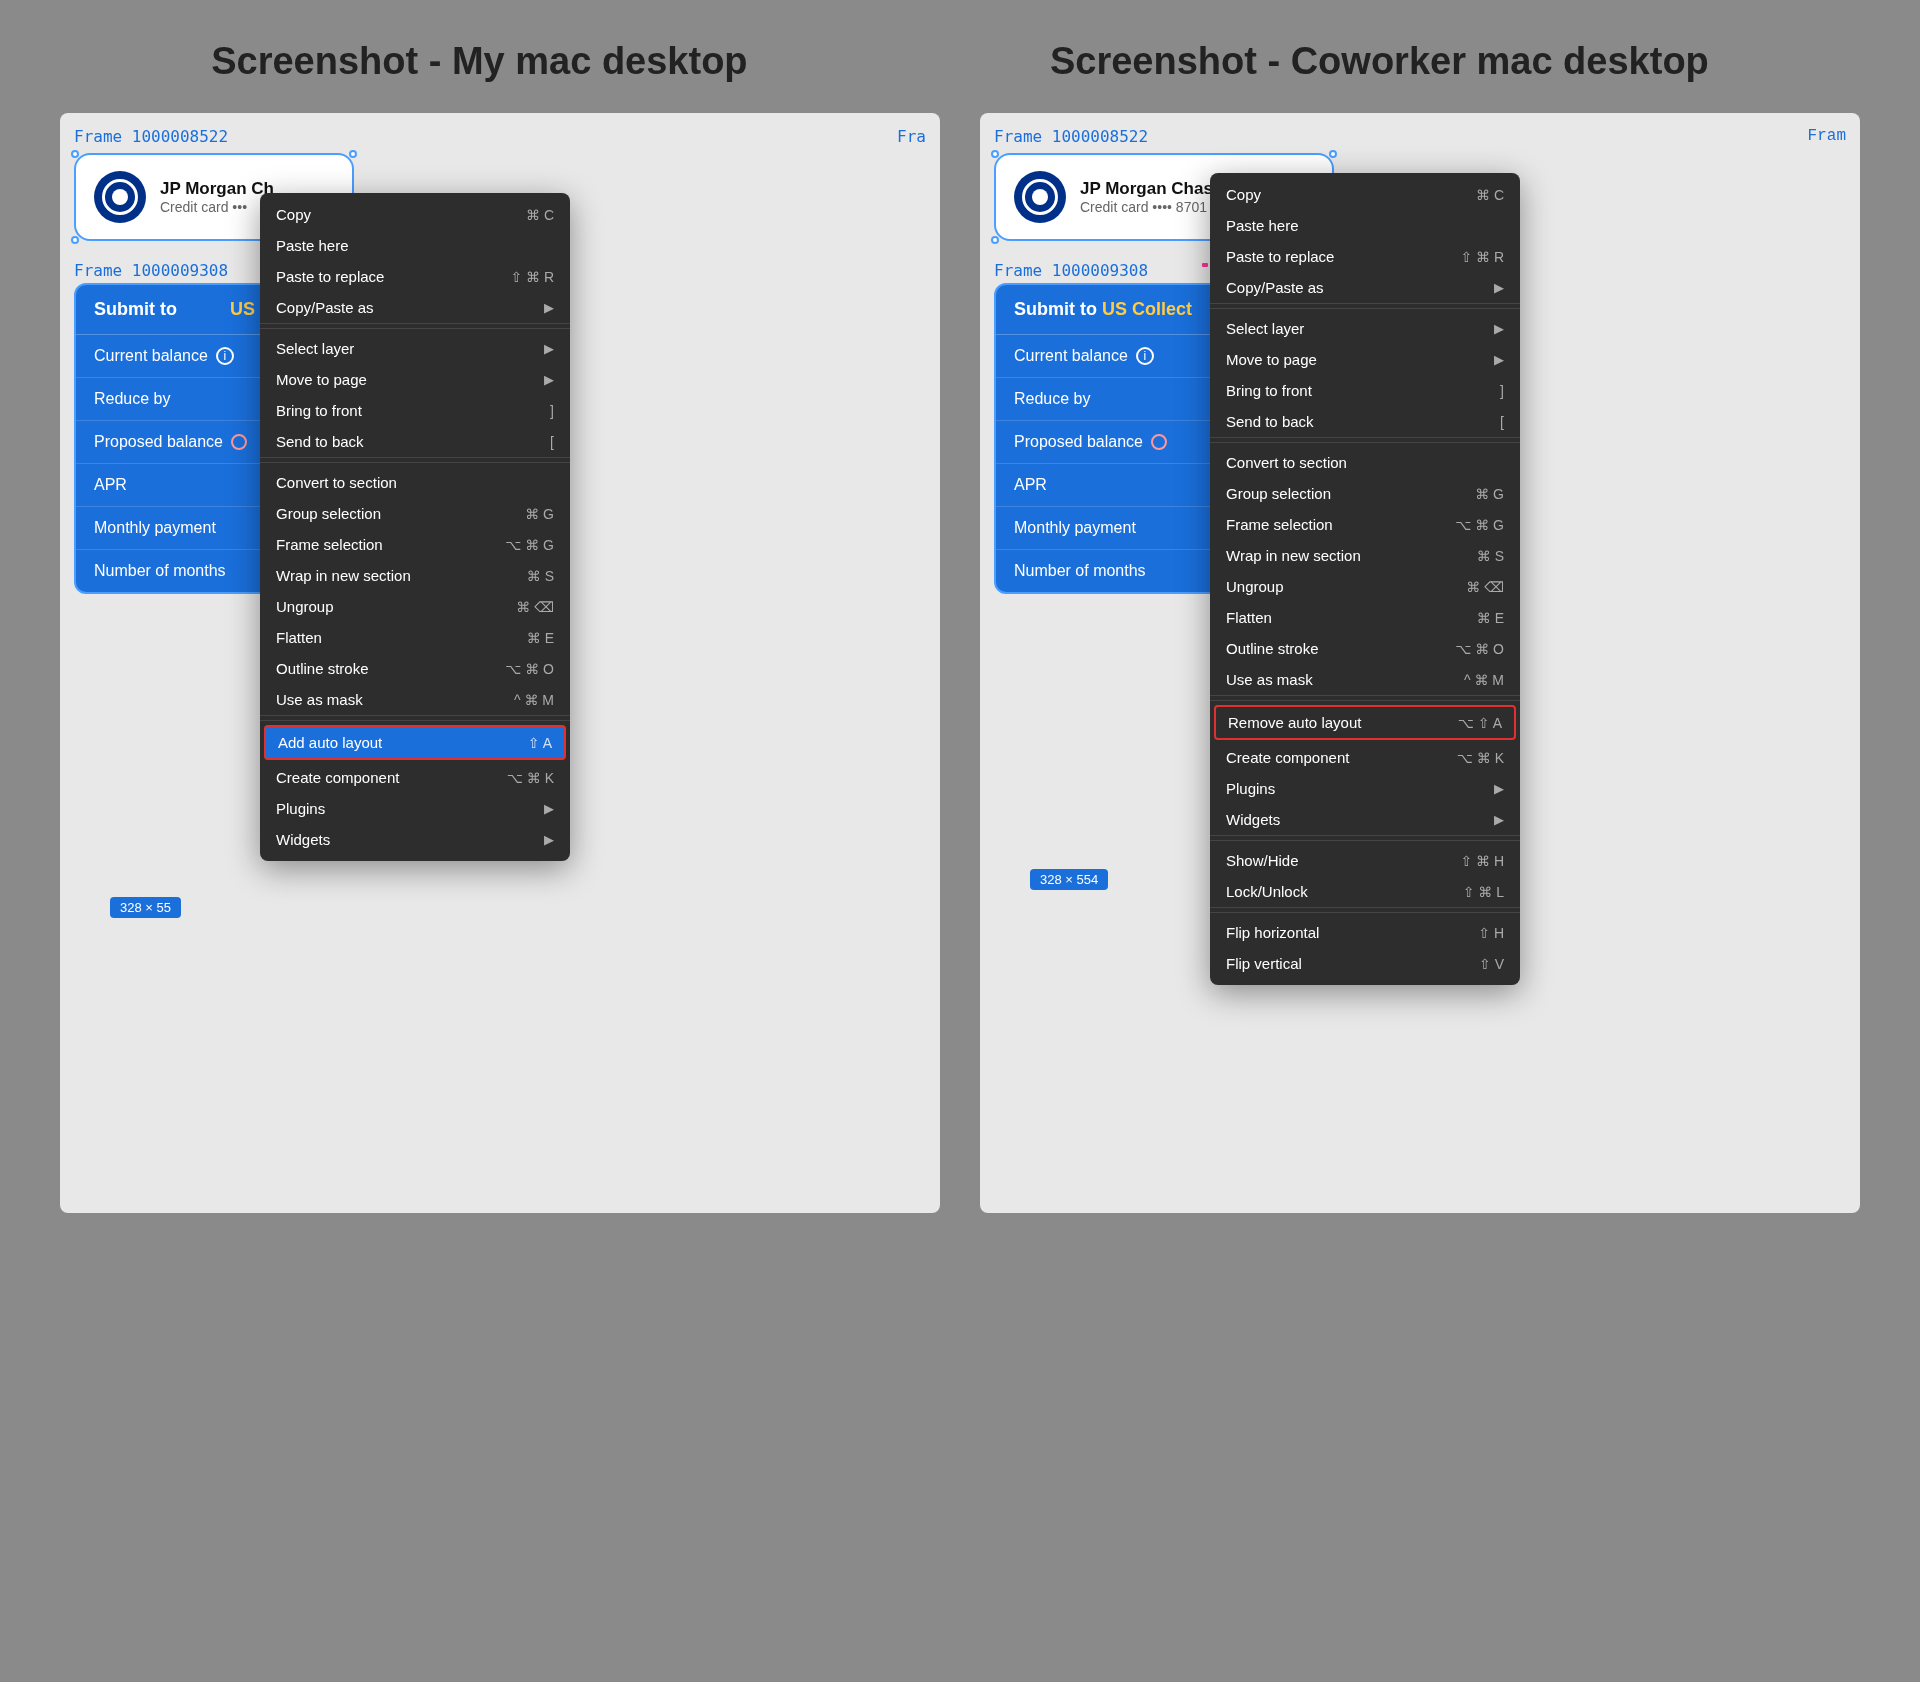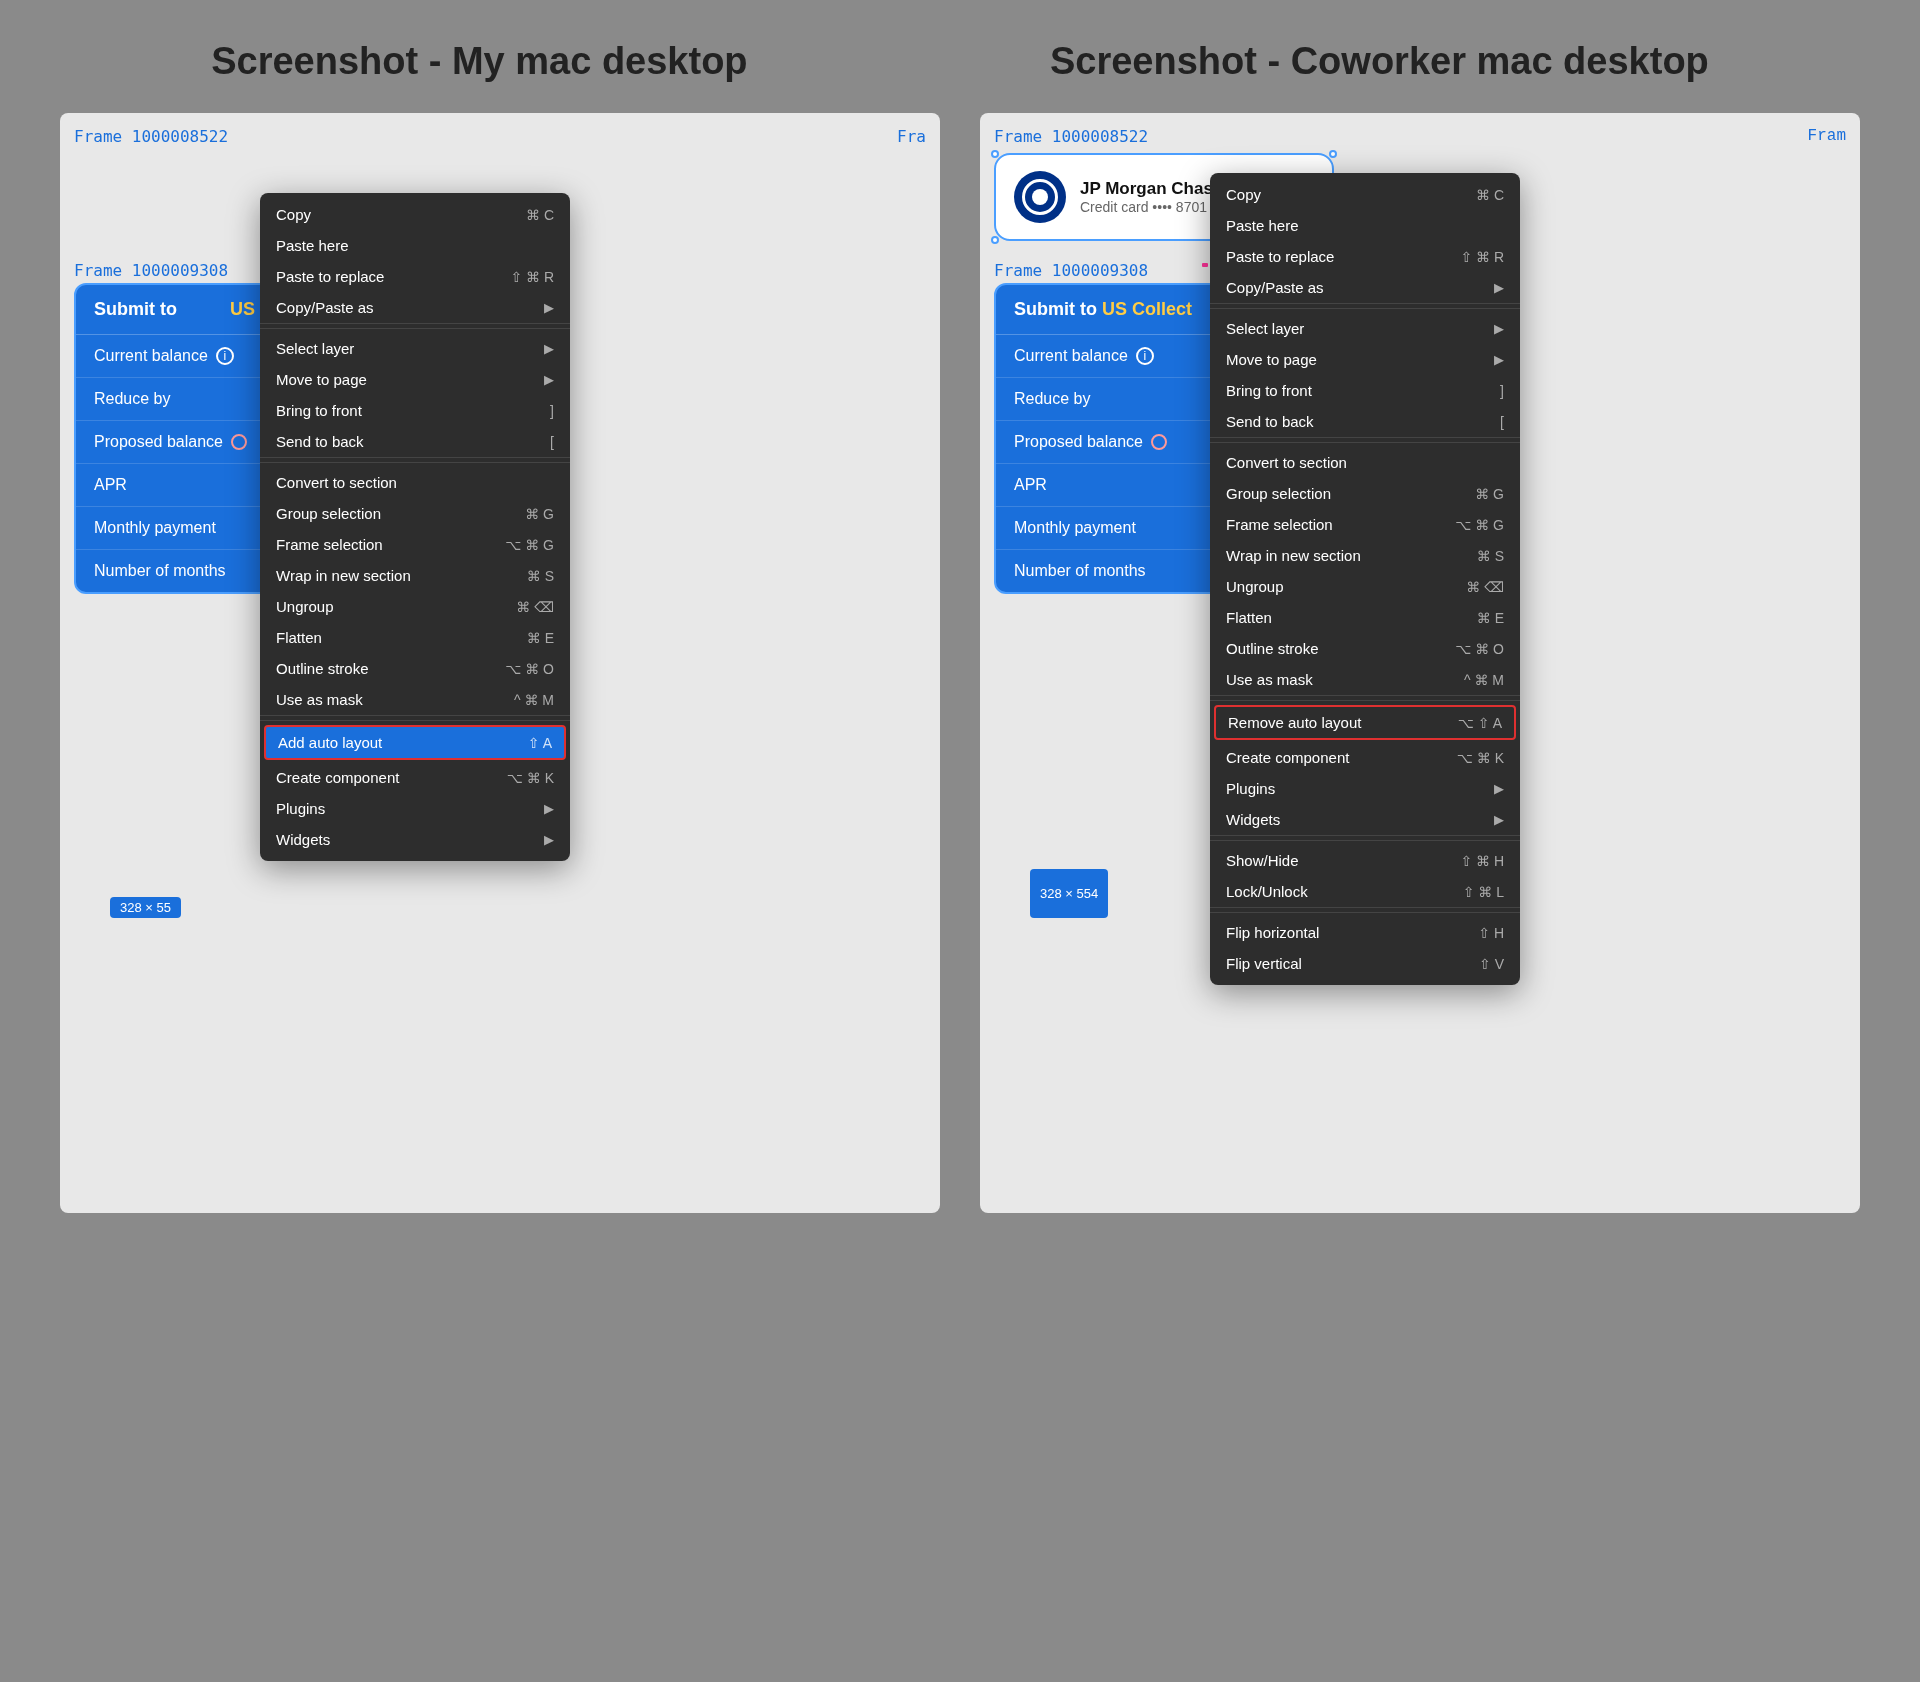--- a/index.html
+++ b/index.html
@@ -172,20 +172,35 @@
 </div>
 
 <div class="screenshots-row">
 
   <div class="screenshot-wrapper">
     <div class="figma-canvas">
 
       <div style="position:absolute; top:14px; left:14px; font-size:16px; color:#1a6fdb; font-family:monospace; z-index:10;">Frame 1000008522</div>
       <div style="position:absolute; top:14px; right:14px; font-size:16px; color:#1a6fdb; font-family:monospace; z-index:10;">Fra</div>
 
+      <div style="position:absolute; top:40px; left:14px; width:280px; background:white; border-radius:16px; padding:16px 18px; display:flex; align-items:center; gap:14px; border:2px solid #4a9eff; z-index:5;">
+
+        <div class="selection-dot" style="top:-5px; left:-5px;"></div>
+        <div class="selection-dot" style="top:-5px; right:-5px;"></div>
+        <div class="selection-dot" style="bottom:-5px; left:-5px;"></div>
+        <div class="selection-dot" style="bottom:-5px; right:-5px;"></div>
+
+        <div class="jp-logo">
+          <div class="jp-logo-inner"></div>
+        </div>
+        <div>
+          <div style="font-size:17px; font-weight:600; color:#111;">JP Morgan Ch</div>
+          <div style="font-size:14px; color:#666;">Credit card •••</div>
+        </div>
+      </div>
 
       <div style="position:absolute; top:148px; left:14px; font-size:16px; color:#1a6fdb; font-family:monospace; z-index:10;">Frame 1000009308</div>
       <div style="position:absolute; top:148px; left:14px; z-index:6;">
         <div style="width:6px; height:6px; background:#ff3399; border-radius:1px; margin-left:200px; margin-top:2px;"></div>
       </div>
 
       <div style="position:absolute; top:170px; left:14px; width:280px; background:#1a6fdb; border-radius:12px; border:2px solid #4a9eff; z-index:4;">
 
         <div style="padding:14px 18px; border-bottom:1px solid rgba(255,255,255,0.25);">
           <span style="font-size:18px; font-weight:600; color:white;">Submit to <span style="color:#ffcc44;margin-left:48px;">US Coll</span></span>
@@ -347,21 +362,21 @@
           <span style="font-size:16px; color:white;">APR</span>
         </div>
         <div style="padding:12px 18px; border-bottom:1px solid rgba(255,255,255,0.15);">
           <span style="font-size:16px; color:white;">Monthly payment</span>
         </div>
         <div style="padding:12px 18px;">
           <span style="font-size:16px; color:white;">Number of months</span>
         </div>
       </div>
 
-      <div style="position:absolute; top:756px; left:50px; background:#1a6fdb; color:white; font-size:13px; padding:17px 10px; border-radius:4px; z-index:10;">328 × 554</div>
+      <div style="position:absolute; top:756px; left:50px; background:#1a6fdb; color:white; font-size:13px; padding:3px 10px; border-radius:4px; z-index:10;">328 × 554</div>
 
       <div class="context-menu" style="top:60px; left:230px; width:310px;">
         <div class="menu-item">
           <span>Copy</span>
           <span class="menu-shortcut">⌘ C</span>
         </div>
         <div class="menu-item">
           <span>Paste here</span>
         </div>
         <div class="menu-item">

